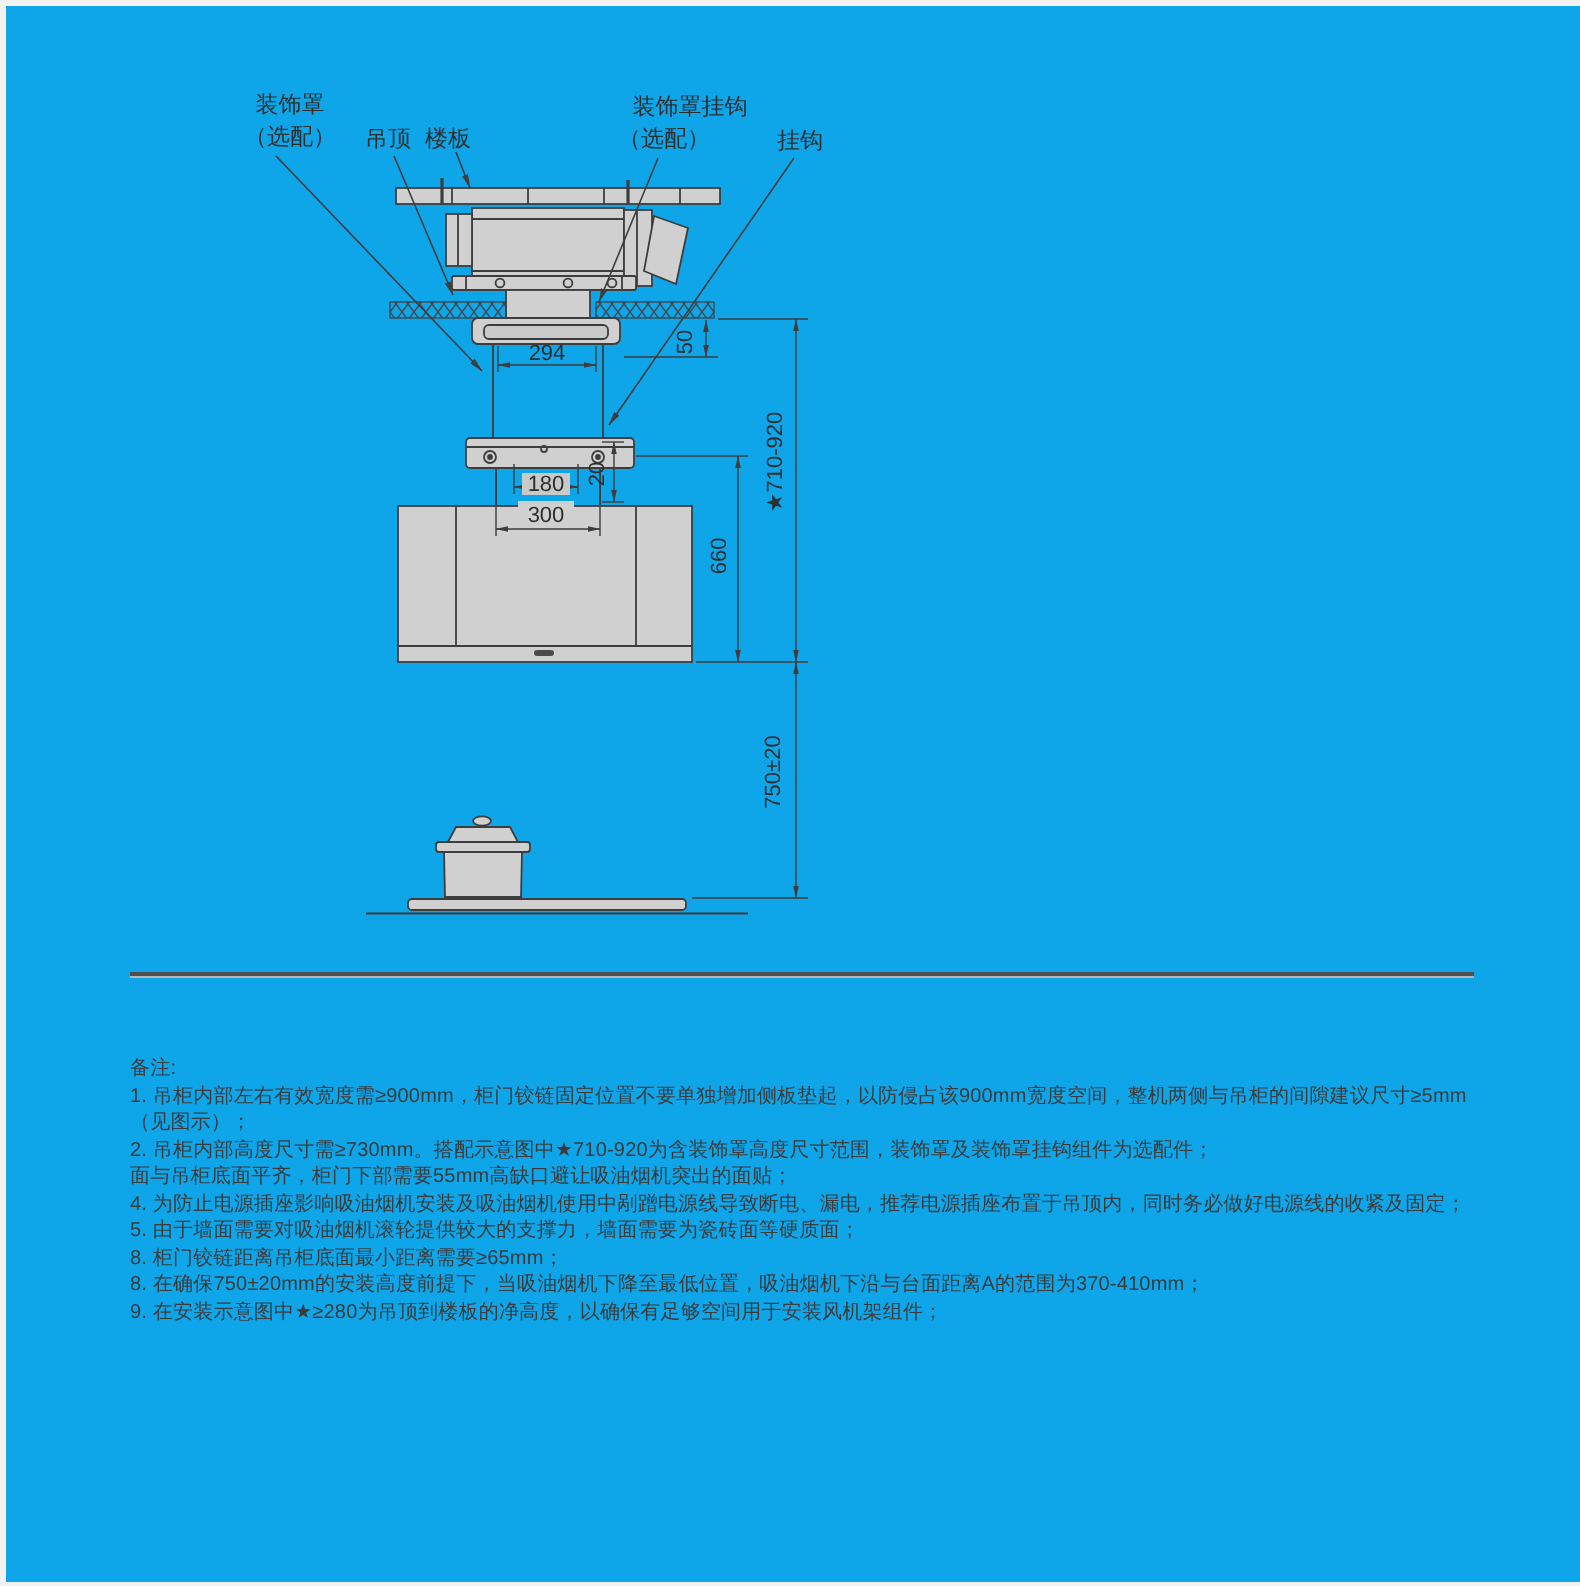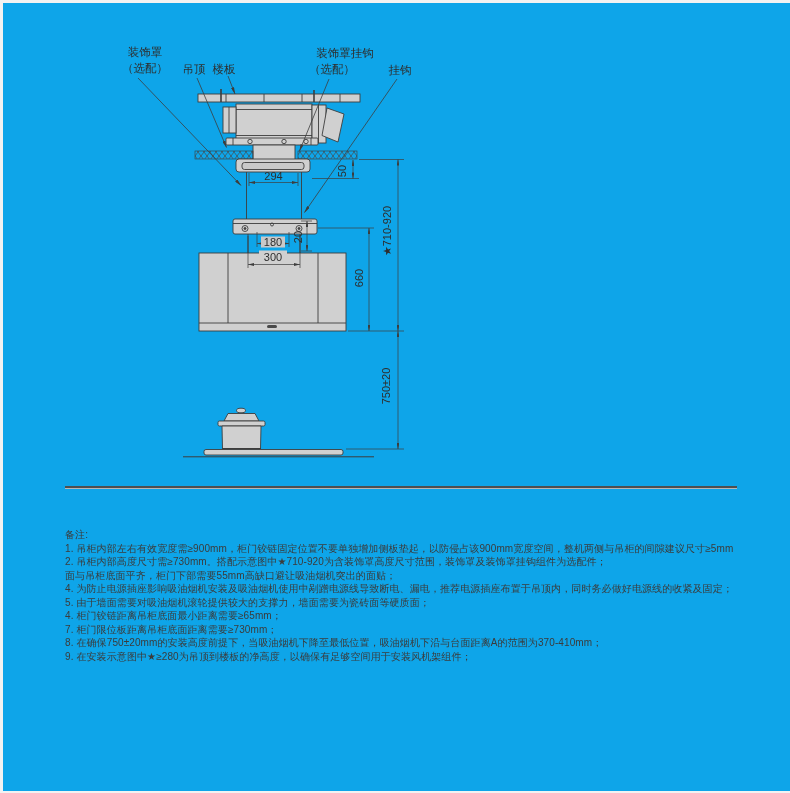--- a/index.html
+++ b/index.html
@@ -201,23 +201,23 @@
       <text class="dim" transform="translate(391,231) rotate(-90)">★710-920</text>
       <text class="dim" transform="translate(390,386) rotate(-90)">750±20</text>
     </g>
   </svg>
 
   <div class="divider"></div>
 
   <div class="notes">
     <div class="note-line">备注:</div>
     <div class="note-line">1. 吊柜内部左右有效宽度需≥900mm，柜门铰链固定位置不要单独增加侧板垫起，以防侵占该900mm宽度空间，整机两侧与吊柜的间隙建议尺寸≥5mm</div>
+    <div class="note-line">（见图示）；</div>
     <div class="note-line">2. 吊柜内部高度尺寸需≥730mm。搭配示意图中★710-920为含装饰罩高度尺寸范围，装饰罩及装饰罩挂钩组件为选配件；</div>
     <div class="note-line">面与吊柜底面平齐，柜门下部需要55mm高缺口避让吸油烟机突出的面贴；</div>
     <div class="note-line">4. 为防止电源插座影响吸油烟机安装及吸油烟机使用中剐蹭电源线导致断电、漏电，推荐电源插座布置于吊顶内，同时务必做好电源线的收紧及固定；</div>
     <div class="note-line">5. 由于墙面需要对吸油烟机滚轮提供较大的支撑力，墙面需要为瓷砖面等硬质面；</div>
-    <div class="note-line">4. 柜门铰链距离吊柜底面最小距离需要≥65mm；</div>
-    <div class="note-line">7. 柜门限位板距离吊柜底面距离需要≥730mm；</div>
+    <div class="note-line">8. 柜门铰链距离吊柜底面最小距离需要≥65mm；</div>
     <div class="note-line">8. 在确保750±20mm的安装高度前提下，当吸油烟机下降至最低位置，吸油烟机下沿与台面距离A的范围为370-410mm；</div>
     <div class="note-line">9. 在安装示意图中★≥280为吊顶到楼板的净高度，以确保有足够空间用于安装风机架组件；</div>
   </div>
 
 </div>
 
 </body></html>

